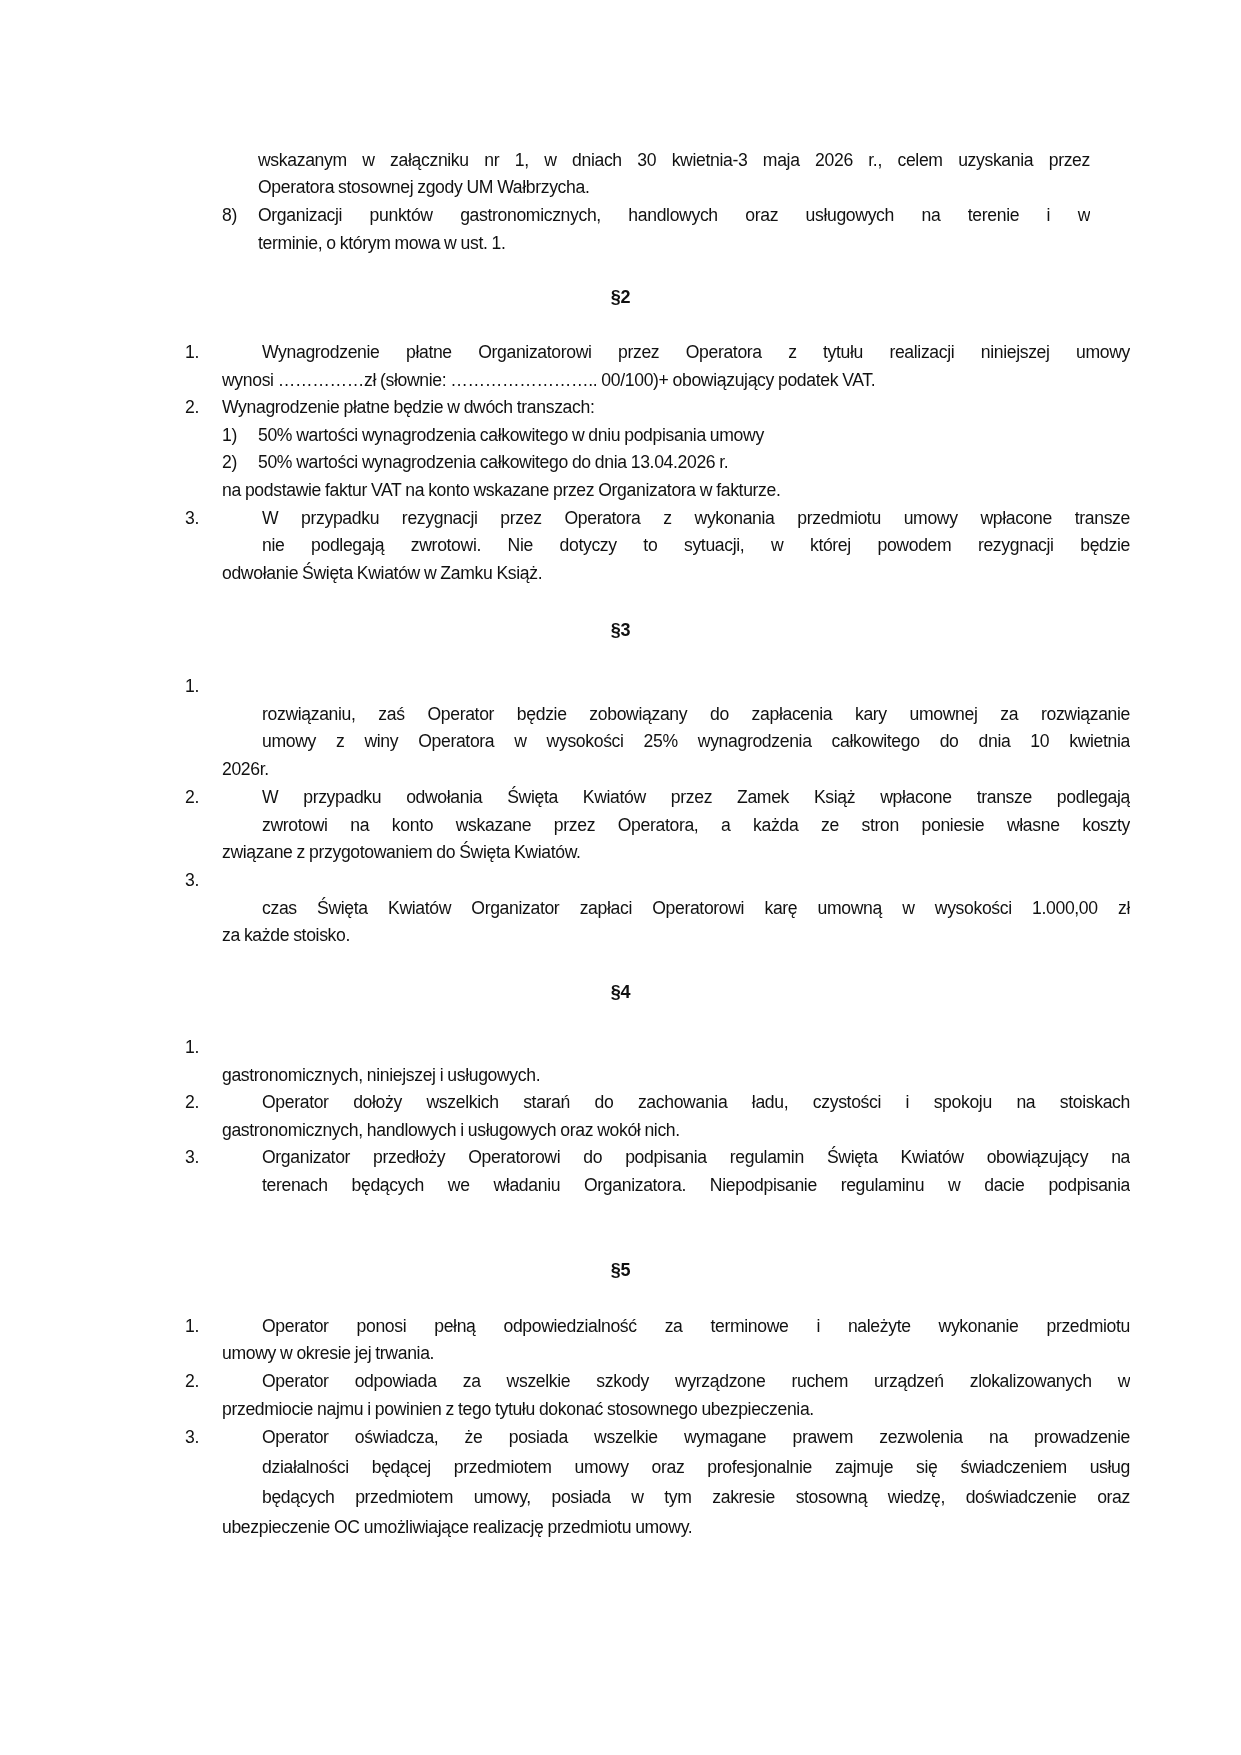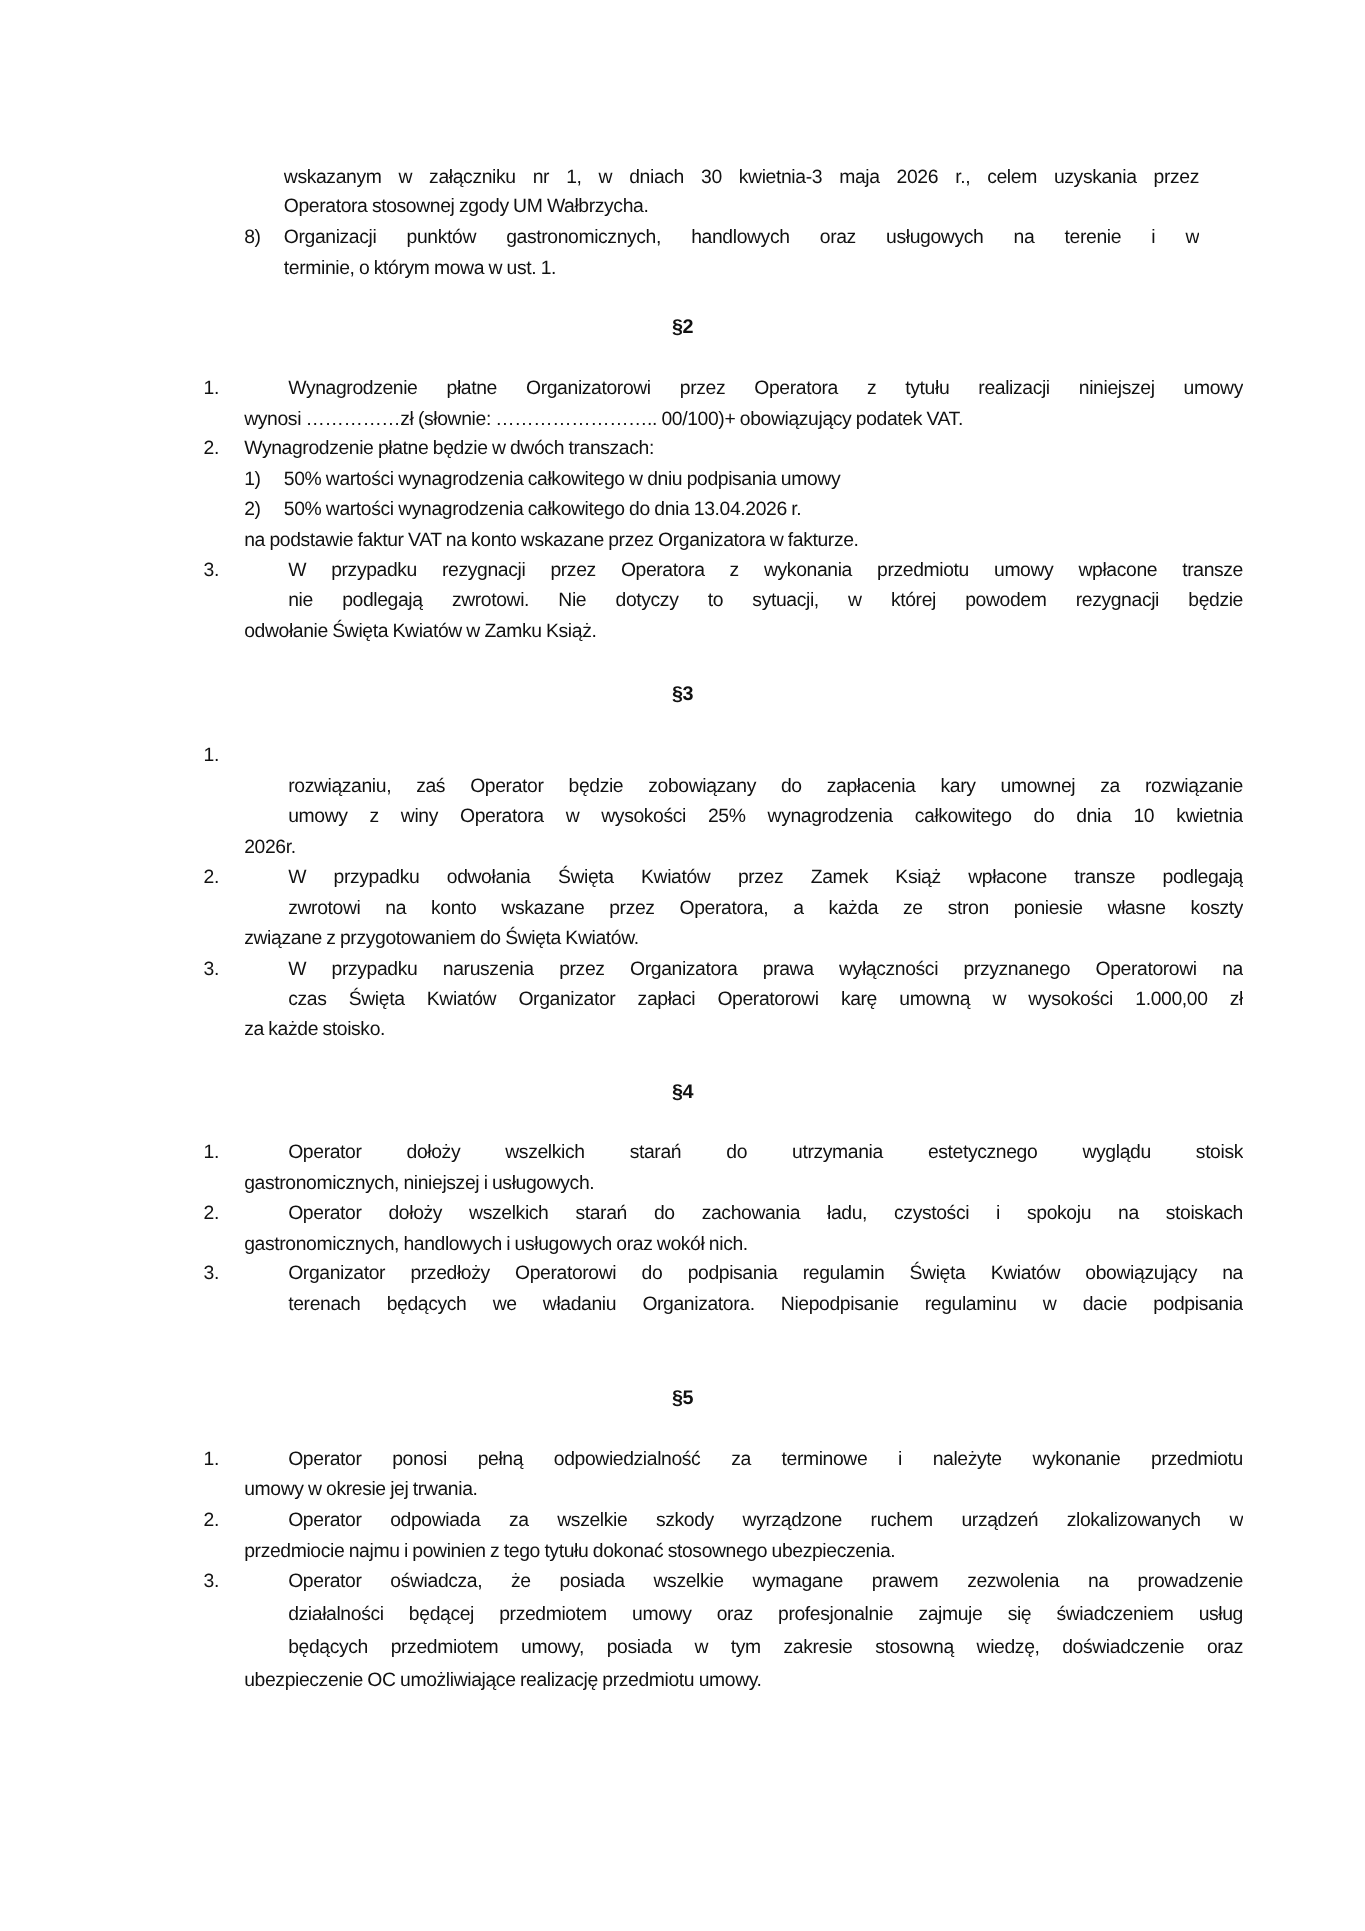--- a/index.html
+++ b/index.html
@@ -101,34 +101,32 @@
     <span class="txt t1 w1 just">W przypadku odwołania Święta Kwiatów przez Zamek Książ wpłacone transze podlegają</span>
   </div>
   <div class="line" style="top:811px">
     <span class="txt t1 w1 just">zwrotowi na konto wskazane przez Operatora, a każda ze stron poniesie własne koszty</span>
   </div>
   <div class="line" style="top:838px">
     <span class="txt t1">związane z przygotowaniem do Święta Kwiatów.</span>
   </div>
   <div class="line" style="top:866px">
     <span class="marker m1">3.</span>
-    <span class="txt t1 w1 just">W przypadku naruszenia przez Organizatora prawa wyłączności przyznanego Operatorowi na</span>
   </div>
   <div class="line" style="top:894px">
     <span class="txt t1 w1 just">czas Święta Kwiatów Organizator zapłaci Operatorowi karę umowną w wysokości 1.000,00 zł</span>
   </div>
   <div class="line" style="top:921px">
     <span class="txt t1">za każde stoisko.</span>
   </div>
 
   <div class="heading" style="top:978px">§4</div>
 
   <div class="line" style="top:1033px">
     <span class="marker m1">1.</span>
-    <span class="txt t1 w1 just">Operator dołoży wszelkich starań do utrzymania estetycznego wyglądu stoisk</span>
   </div>
   <div class="line" style="top:1061px">
     <span class="txt t1">gastronomicznych, niniejszej i usługowych.</span>
   </div>
   <div class="line" style="top:1088px">
     <span class="marker m1">2.</span>
     <span class="txt t1 w1 just">Operator dołoży wszelkich starań do zachowania ładu, czystości i spokoju na stoiskach</span>
   </div>
   <div class="line" style="top:1116px">
     <span class="txt t1">gastronomicznych, handlowych i usługowych oraz wokół nich.</span>

